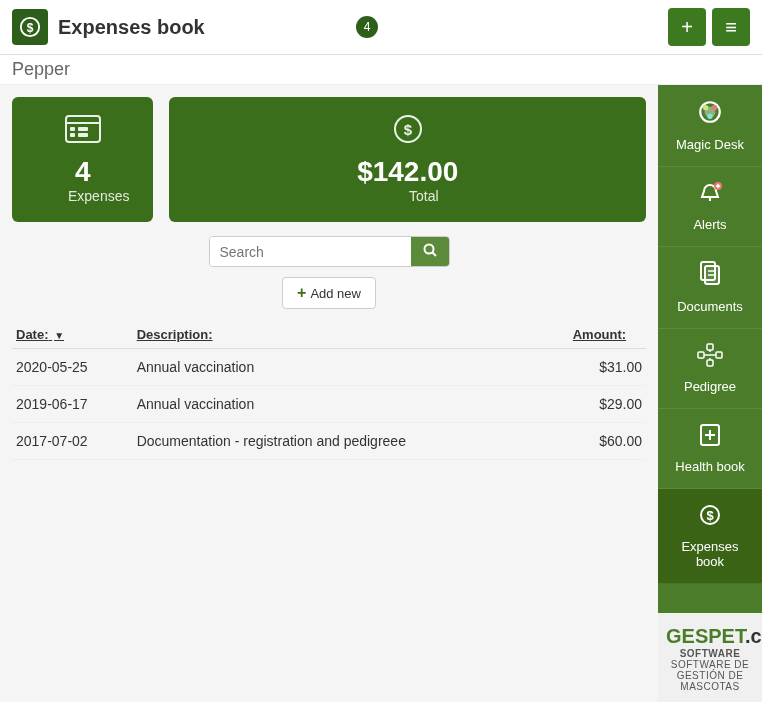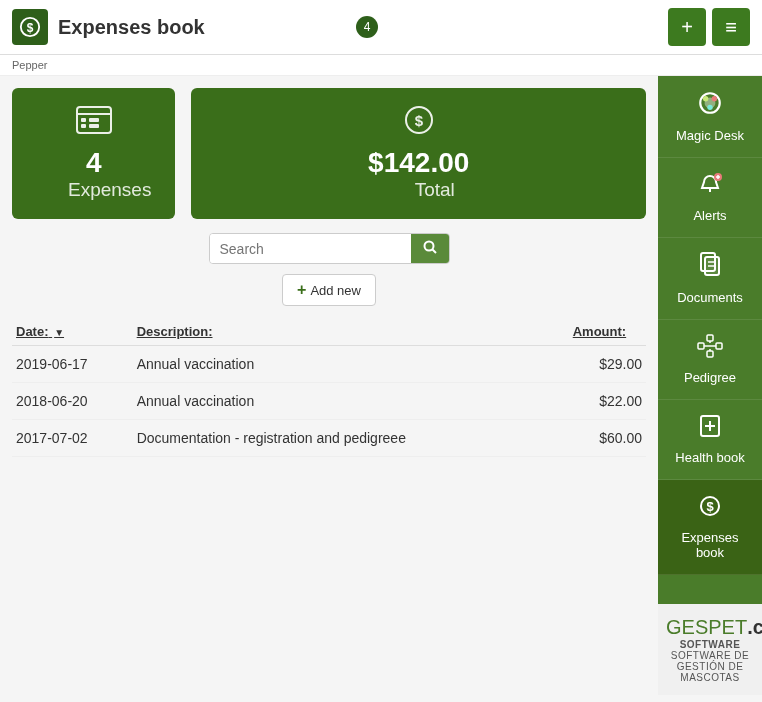--- a/index.html
+++ b/index.html
@@ -48,21 +48,21 @@
       border-radius: 4px;
       color: #fff;
       font-size: 20px;
       cursor: pointer;
       display: flex; align-items: center; justify-content: center;
     }
 
     
     .sub-header {
       padding: 4px 12px;
-      font-size: 11px;
+      font-size: 18px;
       color: #666;
       background: #fff;
       border-bottom: 1px solid #eee;
     }
 
     
     .main {
       display: flex;
       height: calc(702px - 55px - 28px);
     }
@@ -94,21 +94,21 @@
     .stat-card .card-icon {
       font-size: 28px;
       margin-bottom: 6px;
       opacity: 0.9;
     }
     .stat-card .card-value {
       font-size: 28px;
       font-weight: bold;
     }
     .stat-card .card-label {
-      font-size: 19px;
+      font-size: 14px;
       opacity: 0.85;
       margin-left: 32px;
     }
     .stat-card.wide {
       min-width: 240px;
       flex: 1;
     }
 
     
     .search-row {
@@ -308,29 +308,29 @@
           </th>
           <th>
             <span>Description:</span>
           </th>
           <th class="amount-col">
             <span>Amount:</span>
           </th>
         </tr>
       </thead>
       <tbody id="table-body">
+      <tr>
+    <td>2020-05-25</td>
+    <td>Annual vaccination</td>
+    <td class="amount-cell">$31.00</td>
+  </tr>
           <tr>
     <td>2019-06-17</td>
     <td>Annual vaccination</td>
     <td class="amount-cell">$29.00</td>
-  </tr>
-          <tr>
-    <td>2018-06-20</td>
-    <td>Annual vaccination</td>
-    <td class="amount-cell">$22.00</td>
   </tr>
           <tr>
     <td>2017-07-02</td>
     <td>Documentation - registration and pedigreee</td>
     <td class="amount-cell">$60.00</td>
   </tr>
         </tbody>
     </table>
 
   </div>
@@ -390,21 +390,21 @@
         <div class="sidebar-item active">
     <div class="s-icon"><svg width="24" height="24" viewBox="0 0 24 24" fill="none">
               <circle cx="12" cy="12" r="9" stroke="white" stroke-width="2"></circle>
               <text x="12" y="17" text-anchor="middle" fill="white" font-size="13" font-weight="bold">$</text>
             </svg></div>
     <span>Expenses book</span>
   </div>
       </div>
     <div class="sidebar-logo">
       <div>
-        <span style="font-size:20px;font-weight:normal;color:#4a7c2a;">GESPET</span><span style="font-size:20px;font-weight:bold;color:#333;">.com</span>
+        <span style="font-size:20px;font-weight:bold;color:#4a7c2a;">GESPET</span><span style="font-size:20px;font-weight:bold;color:#333;">.com</span>
       </div>
       <div class="gespet-subtitle">
         <span style="font-weight:bold;">SOFTWARE</span> <span>SOFTWARE DE GESTIÓN DE MASCOTAS</span>
       </div>
     </div>
   </div>
 
 </div>
 
 </body></html>

